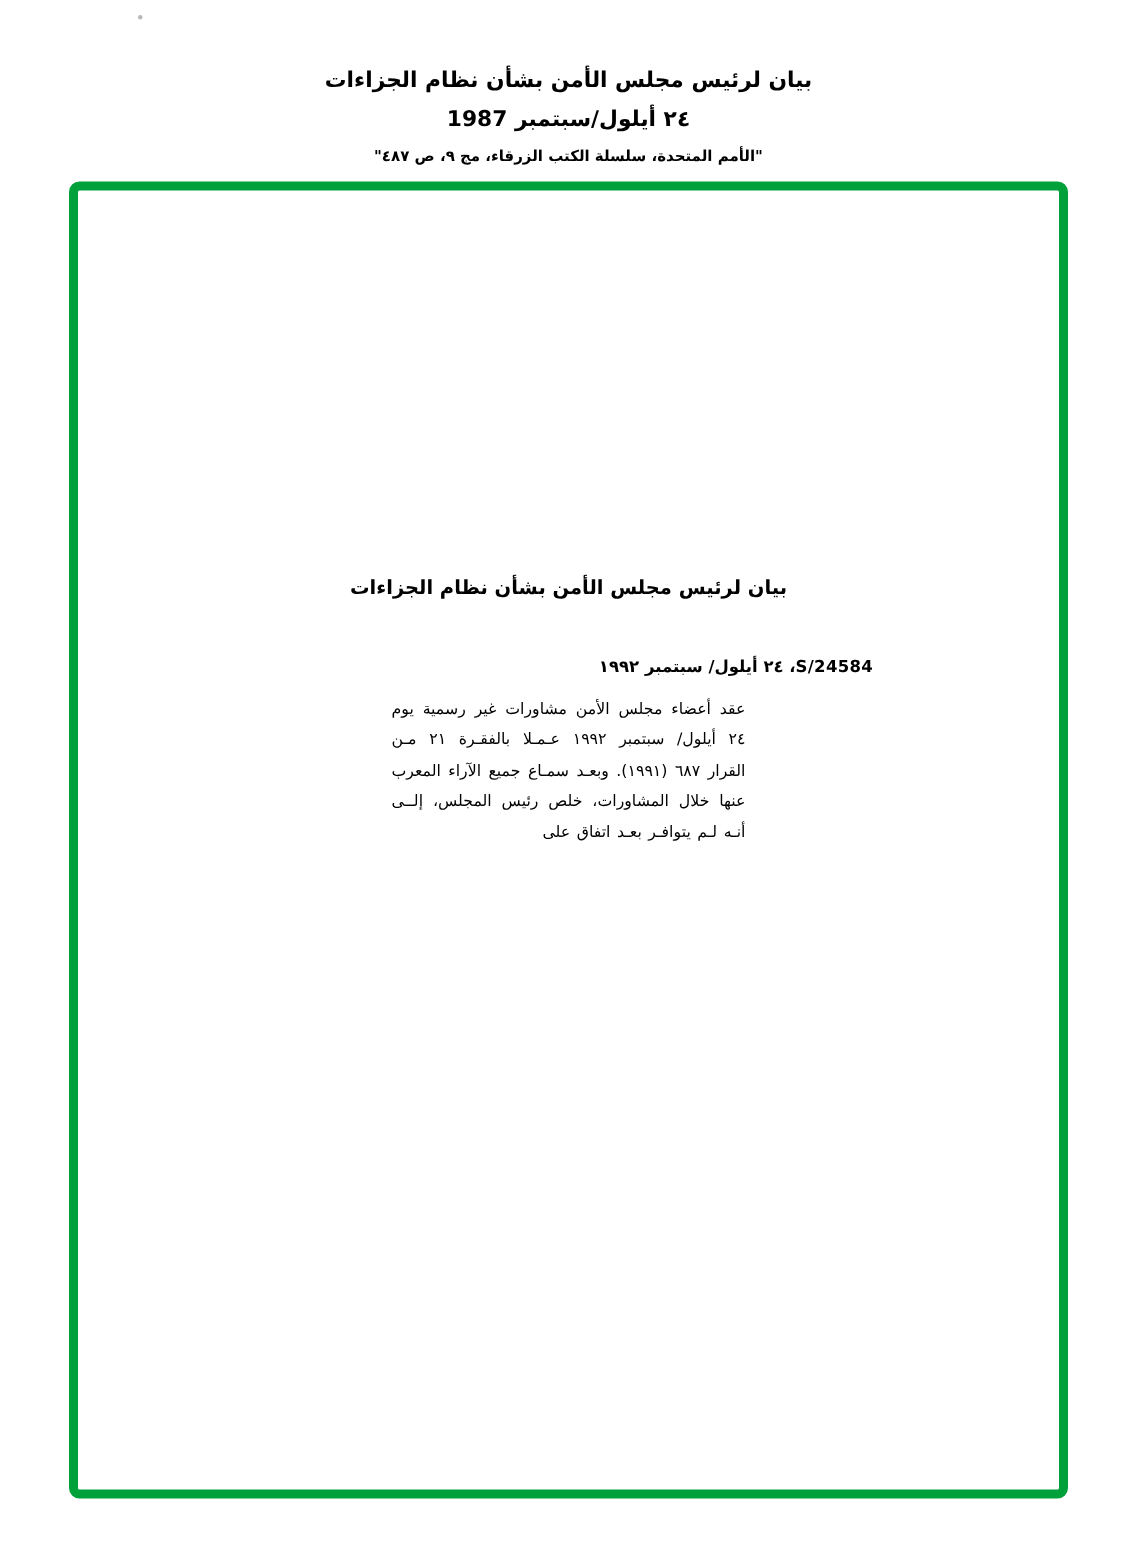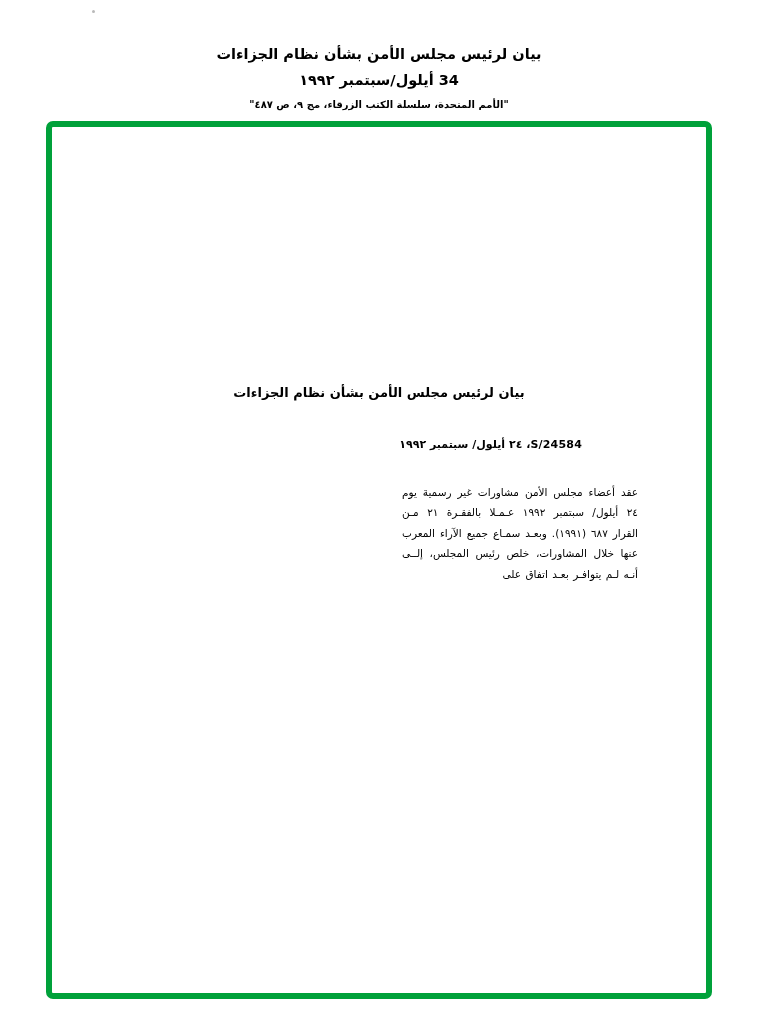--- a/index.html
+++ b/index.html
@@ -104,44 +104,43 @@
     display: inline-block;
   }
 
   .columns {
     position: absolute;
     left: 60px;
     right: 60px;
     top: 328px;
     display: flex;
     flex-direction: row-reverse;
-    justify-content: flex-end;
+    justify-content: center;
     gap: 64px;
-    margin-top: 19px;
   }
   .col {
     width: 236px;
     font-size: 10.5px;
     line-height: 1.95;
     text-align: justify;
     text-align-last: right;
     word-spacing: 1px;
   }
   .col p {
     margin: 0;
   }
 </style>
 </head>
 <body>
 
 <div class="scan-speck"></div>
 
 <div class="doc-header">
   <div class="title-line1">بيان لرئيس مجلس الأمن بشأن نظام الجزاءات</div>
-  <div class="title-line2">34 أيلول/سبتمبر ١٩٩٢</div>
+  <div class="title-line2">٢٤ أيلول/سبتمبر 1987</div>
   <div class="source-line">"الأمم المتحدة، سلسلة الكتب الزرقاء، مج ٩، ص ٤٨٧"</div>
 </div>
 
 <div class="page-frame">
   <div class="page-inner">
 
     <div class="inner-title">بيان لرئيس مجلس الأمن بشأن نظام الجزاءات</div>
 
     <div class="meta-row">
       <span class="symbol">S/24584</span><span>، ٢٤ أيلول/ سبتمبر ١٩٩٢</span>

